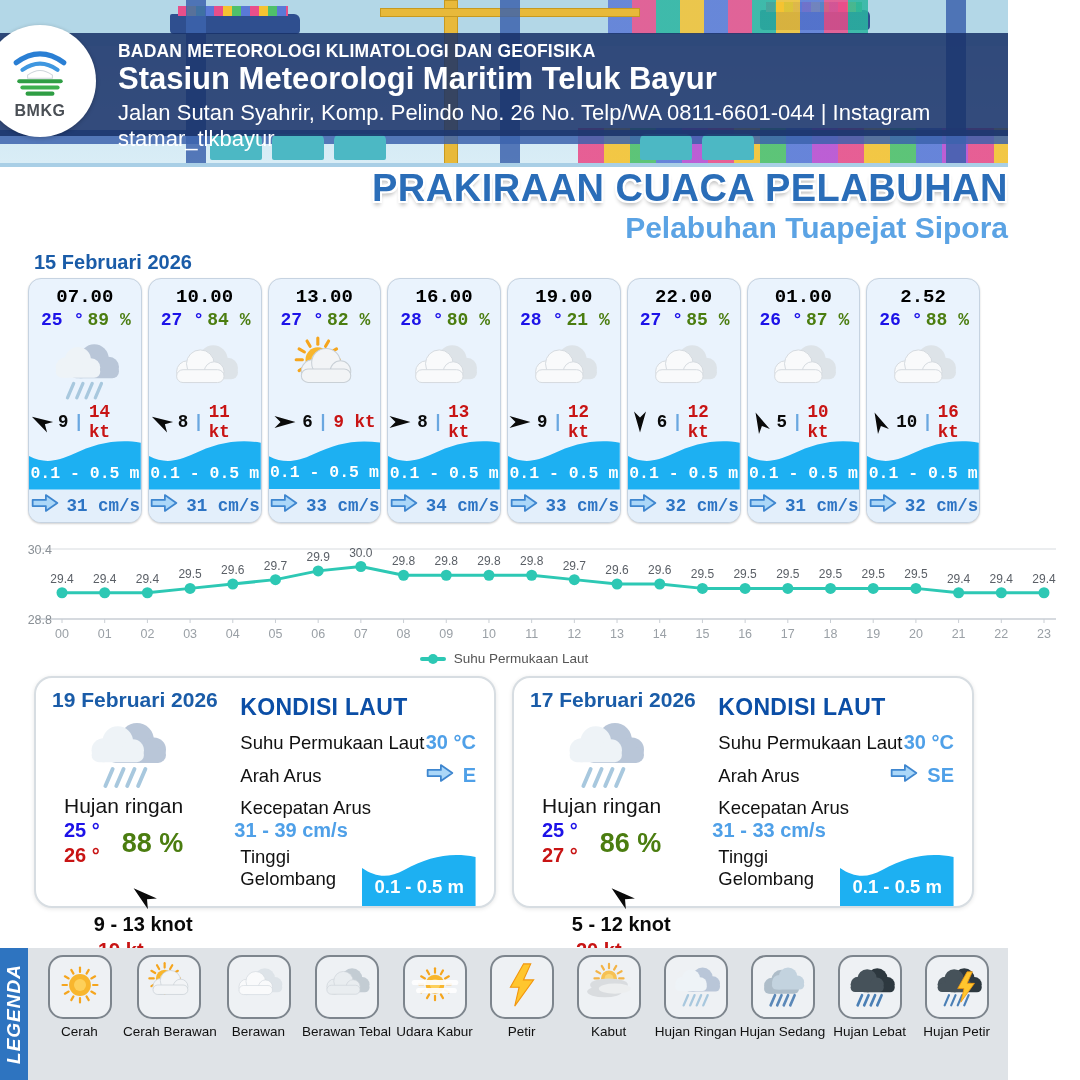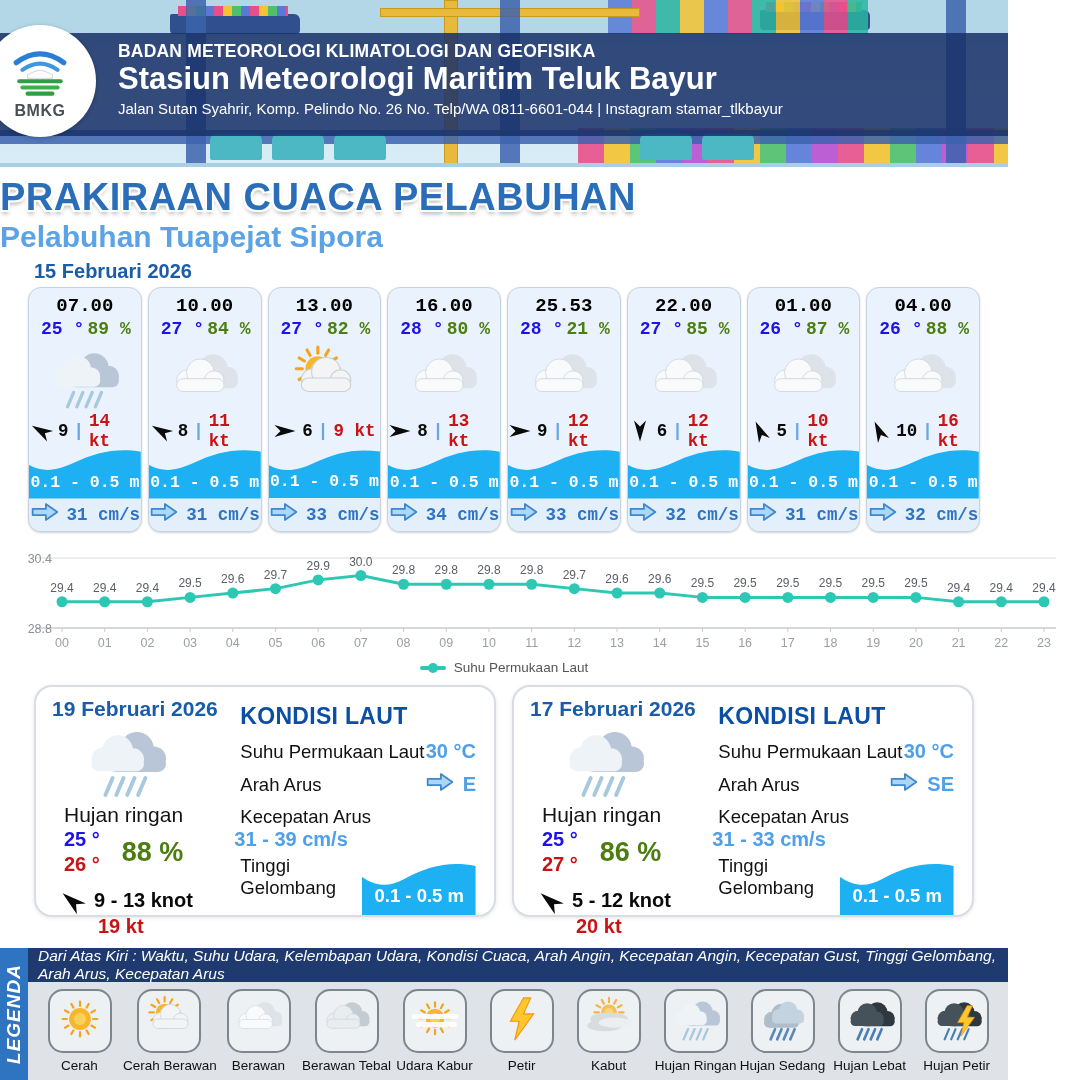--- a/index.html
+++ b/index.html
@@ -21,29 +21,29 @@
       background:repeating-linear-gradient(90deg,#5a79d6 0 24px,#e84f8a 24px 48px,#2ab5a0 48px 72px,#f5c331 72px 96px); opacity:.85; }
   .art-crane-v { position:absolute; top:0; height:167px; width:14px; background:#e8b93a; border:1px solid #c79a20; }
   .art-crane-h { position:absolute; height:9px; background:#e8b93a; border:1px solid #c79a20; }
   .beam { position:absolute; top:0; bottom:0; width:20px; background:#3c63ad; opacity:.85; }
   .beam-h { position:absolute; left:0; right:0; height:14px; background:#3c63ad; opacity:.85; }
   .seat { position:absolute; bottom:3px; width:52px; height:26px; background:#4cb8c4; border-radius:6px 6px 2px 2px; }
   .header-band { position:absolute; left:0; top:33px; right:0; height:103px;
                  background:rgba(24,49,104,0.86); z-index:3; padding:8px 0 0 118px; color:#fff; }
   .h-org { font-size:17.5px; font-weight:bold; letter-spacing:.2px; }
   .h-station { font-size:31px; font-weight:bold; line-height:1.08; }
-  .h-addr { font-size:15px; margin-top:5px; }
+  .h-addr { font-size:22px; margin-top:5px; }
   .logo-pill { position:absolute; left:-16px; top:25px; width:112px; height:112px; background:#fff;
                border-radius:56px; z-index:4; display:flex; flex-direction:column;
                align-items:center; justify-content:center; box-shadow:0 1px 4px rgba(0,0,0,.25); }
   .logo-pill svg { width:62px; height:62px; }
   .logo-text { font-size:16px; font-weight:bold; color:#4a4f55; letter-spacing:.5px; margin-top:-2px; }
 
   
-  .title-wrap { text-align:left; padding-top:9px; flex:none; }
+  .title-wrap { text-align:right; padding-top:0; flex:none; }
   .main-title { font-size:38px; font-weight:800; color:#2a6db8; letter-spacing:.5px;
       text-shadow:-2px -2px 0 #fff,2px -2px 0 #fff,-2px 2px 0 #fff,2px 2px 0 #fff,0 4px 4px rgba(0,0,0,.30); }
   .subtitle { font-size:30px; font-weight:bold; color:#5ba3e4; margin-top:1px; }
   .validity { margin-top:7px; font-size:19px; color:#0a0a0a; display:flex; justify-content:center; gap:46px; }
   .validity b { margin-right:8px; }
 
   
   .date-label { margin:6px 0 4px 34px; font-size:20px; font-weight:bold; color:#1a5ca8; flex:none; }
   .cards-row { display:flex; gap:6px; padding:0 28px; flex:none;font-family:Liberation Mono, monospace; }
   .fcard { flex:1; background:#eaf3fd; border:1px solid #c6d3e1; border-radius:13px; overflow:hidden;
@@ -86,21 +86,21 @@
   .p-left { width:44%; }
   .p-date { font-size:21px; font-weight:bold; color:#1a5ca8; }
   .p-icon { height:82px; margin-left:26px; }
   .p-icon svg { width:96px; height:80px; }
   .p-cond { font-size:21px; color:#141414; margin-left:12px; }
   .p-temps { display:flex; gap:22px; margin-left:12px; align-items:center; }
   .p-tcol { display:flex; flex-direction:column; font-size:20px; font-weight:bold; line-height:1.25; }
   .p-tmin { color:#1d12e8; } .p-tmax { color:#c81414; }
   .p-hum { color:#4b7d10; font-size:27px; font-weight:bold; }
   .p-wind { display:flex; align-items:center; gap:8px; font-size:20px; font-weight:bold;
-            color:#0a0a0a; margin:12px 0 0 6px; }
+            color:#0a0a0a; margin:19px 0 0 6px;flex-direction:column; }
   .p-wind .wind-dart, .p-wind .wind-dart svg { width:28px; height:18px; }
   .p-gust { color:#c81414; font-size:20px; font-weight:bold; margin:3px 0 0 46px; }
   .p-right { flex:1; padding-left:6px; }
   .sea-title { font-size:23px; font-weight:bold; color:#0b4ea6; margin:6px 0 10px 6px; letter-spacing:.3px; }
   .sea-row { display:flex; justify-content:space-between; align-items:center; margin:0 2px 9px 6px;
              font-size:18.5px; color:#111; }
   .sea-val { color:#4fa0e8; font-weight:bold; font-size:20px; display:flex; align-items:center; gap:8px; }
   .sea-speed { text-align:left; color:#4fa0e8; font-weight:bold; font-size:20px; margin:-2px 2px 4px 0; }
   .sea-wave-row { display:flex; justify-content:space-between; align-items:flex-start; margin:0 2px 0 6px;
                   font-size:18.5px; color:#111; }
@@ -383,21 +383,21 @@
         </div>
         <div class="fc-current">
           <span><svg class="cur-svg" viewBox="0 0 34 22">
               <path d="M3,7.5 h15 v-5.5 l13,9 -13,9 v-5.5 h-15 z" fill="#abd7f8" stroke="#3e86cf" stroke-width="2" stroke-linejoin="round"></path>
             </svg></span>
           <span>34 cm/s</span>
         </div>
       </div>
 
       <div class="fcard">
-        <div class="fc-time">25.53</div>
+        <div class="fc-time">19.00</div>
         <div class="fc-th">
           <span class="fc-temp">28 °</span>
           <span class="fc-hum">21 %</span>
         </div>
         <div class="fc-icon">
           <svg viewBox="0 0 72 66">
             <g transform="translate(6,-3)">
               <g fill="#dde3e8">
                 <circle cx="25" cy="35" r="11"></circle>
                 <circle cx="38" cy="27" r="14"></circle>
@@ -533,21 +533,21 @@
         </div>
         <div class="fc-current">
           <span><svg class="cur-svg" viewBox="0 0 34 22">
               <path d="M3,7.5 h15 v-5.5 l13,9 -13,9 v-5.5 h-15 z" fill="#abd7f8" stroke="#3e86cf" stroke-width="2" stroke-linejoin="round"></path>
             </svg></span>
           <span>31 cm/s</span>
         </div>
       </div>
 
       <div class="fcard">
-        <div class="fc-time">04.00</div>
+        <div class="fc-time">2.52</div>
         <div class="fc-th">
           <span class="fc-temp">26 °</span>
           <span class="fc-hum">88 %</span>
         </div>
         <div class="fc-icon">
           <svg viewBox="0 0 72 66">
             <g transform="translate(6,-3)">
               <g fill="#dde3e8">
                 <circle cx="25" cy="35" r="11"></circle>
                 <circle cx="38" cy="27" r="14"></circle>
@@ -852,23 +852,20 @@
             </span>
           </div>
         </div>
       </div>
     </div>
 
   <div class="legend">
     <div class="legend-strip">
       <span>LEGENDA</span>
     </div>
-    <div class="legend-bar">
-      <span>Dari Atas Kiri : Waktu, Suhu Udara, Kelembapan Udara, Kondisi Cuaca, Arah Angin, Kecepatan Angin, Kecepatan Gust, Tinggi Gelombang, Arah Arus, Kecepatan Arus</span>
-    </div>
     <div class="legend-items">
 
         <div class="legend-item">
           <div class="li-box">
             <span><svg viewBox="0 0 72 66">
                 <g stroke="#f5a51d" stroke-width="3" stroke-linecap="round">
                   <line x1="54" y1="33" x2="60" y2="33"></line>
                   <line x1="51.588457268119896" y1="42" x2="56.78460969082653" y2="45"></line>
                   <line x1="45" y1="48.588457268119896" x2="48" y2="53.78460969082653"></line>
                   <line x1="36" y1="51" x2="36" y2="57"></line>

